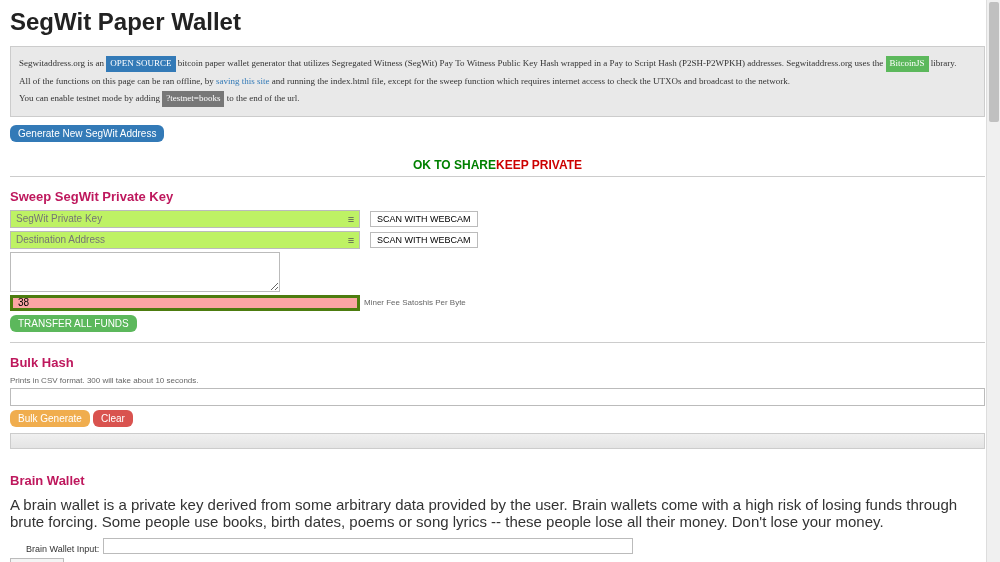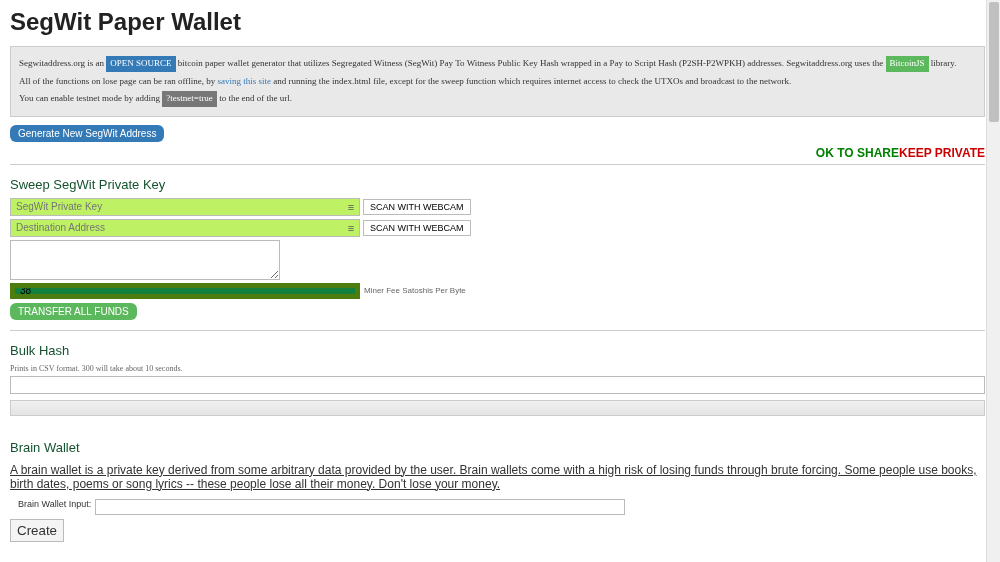--- a/index.html
+++ b/index.html
@@ -1,72 +1,72 @@
 <!DOCTYPE html>
 <html><head>
   <meta charset="utf-8">
   <style>
     * { box-sizing: border-box; margin: 0; padding: 0; }
     body { font-family: Arial, Helvetica, sans-serif; font-size: 11px; color: #333; padding: 8px 10px; background: #fff; }
     h1 { font-size: 24px; font-weight: bold; margin-bottom: 10px; color: #222; }
-    h3 { font-size: 13px; font-weight: normal; margin: 12px 0 6px; color: #14532d; }
+    h3 { font-size: 13px; font-weight: bold; margin: 12px 0 6px; color: #be185d; }
     .info-box { background: #e9e9e9; border: 1px solid #ccc; padding: 6px 8px; margin-bottom: 8px; font-family: Liberation Serif, serif; }
     .info-box p { font-size: 9px; margin: 3px 0; line-height: 1.5; }
     .badge { display: inline-block; padding: 1px 4px; font-size: 9px; color: #fff; font-weight: normal; }
     .badge-blue { background: #337ab7; }
     .badge-green { background: #5cb85c; }
     .badge-gray { background: #777; color: #fff; }
     a { color: #337ab7; text-decoration: none; }
     .btn { display: inline-block; padding: 3px 8px; font-size: 10px; border: none; cursor: pointer; border-radius: 6px; color: #fff; }
     .btn-blue { background: #337ab7; }
     .btn-green { background: #5cb85c; }
     .btn-orange { background: #f0ad4e; }
     .btn-red { background: #d9534f; }
     .btn-default { background: #f4f4f4; color: #333; border: 1px solid #bbb; padding: 3px 6px; }
-    .share-row { display: flex; justify-content: flex-end; margin: 4px 0 4px; }
+    .share-row { display: flex; justify-content: center; margin: 16px 0 4px; }
     .ok-share { color: #008000; font-weight: bold; font-size: 12px; }
     .keep-private { color: #cc0000; font-weight: bold; font-size: 12px; }
     hr { border: none; border-top: 1px solid #ccc; margin: 4px 0 10px; }
     .sweep-row { display: flex; align-items: center; margin-bottom: 3px; }
     .sweep-input-wrap { flex: 0 0 350px; display: flex; align-items: center; background: #bef264; border: 1px solid #bbb; height: 18px; }
     .sweep-input-wrap input { flex: 1; background: transparent; border: none; padding: 0 5px; font-size: 10px; outline: none; }
     .menu-icon { width: 16px; text-align: center; font-size: 11px; color: #555; cursor: pointer; }
-    .scan-btn { margin-left: 3px; background: #fff; border: 1px solid #bbb; padding: 2px 6px; font-size: 9px; cursor: pointer; }
+    .scan-btn { margin-left: 10px; background: #fff; border: 1px solid #bbb; padding: 2px 6px; font-size: 9px; cursor: pointer; }
     .sweep-textarea { width: 270px; height: 40px; border: 1px solid #bbb; resize: both; display: block; margin-bottom: 3px; }
     .fee-row { display: flex; align-items: center; }
-    .fee-input { width: 350px; background: #15803d; border: 5px solid #4d7c0f; padding: 2px 5px; font-size: 10px; height: 16px; }
+    .fee-input { width: 350px; background: #fca5a5; border: 3px solid #4d7c0f; padding: 2px 5px; font-size: 10px; height: 16px; }
     .fee-label { font-size: 8px; color: #666; margin-left: 4px; }
-    .small-gray { font-size: 8px; color: #666; margin: 3px 0; font-family: Liberation Serif, serif; }
+    .small-gray { font-size: 8px; color: #666; margin: 3px 0; }
     .bold-label { font-size: 9px; font-weight: bold; margin: 6px 0 3px; display: block; }
     .full-input { width: 100%; border: 1px solid #bbb; padding: 3px 5px; font-size: 10px; height: 18px; }
     .long-bar { width: 100%; height: 16px; background: linear-gradient(#f0f0f0, #e4e4e4); border: 1px solid #ccc; margin-top: 6px; }
-    .desc-text { font-size: 12px; margin: 8px 0; text-decoration: underline; }
-    .inline-row { display: flex; align-items: flex-start; margin: 4px 8px; }
+    .desc-text { font-size: 15px; margin: 8px 0; }
+    .inline-row { display: flex; align-items: flex-end; margin: 4px 16px; }
     .inline-label { font-size: 9px; margin-right: 4px; white-space: nowrap; }
     .inline-input { flex: 0 0 530px; border: 1px solid #bbb; height: 16px; font-size: 10px; padding: 0 4px; }
     .scrollbar-track { position: fixed; right: 0; top: 0; width: 14px; height: 562px; background: #f0f0f0; border-left: 1px solid #ddd; }
     .scrollbar-thumb { position: absolute; left: 2px; top: 2px; width: 10px; height: 120px; background: #c0c0c0; border-radius: 2px; }
     .content { width: 975px; }
   </style>
 </head>
 <body>
 
 <div class="content">
 
 <h1>SegWit Paper Wallet</h1>
 
 <div class="info-box">
   <p>
     <span>Segwitaddress.org is an </span><span class="badge badge-blue">OPEN SOURCE</span><span> bitcoin paper wallet generator that utilizes Segregated Witness (SegWit) Pay To Witness Public Key Hash wrapped in a Pay to Script Hash (P2SH-P2WPKH) addresses. Segwitaddress.org uses the </span><span class="badge badge-green">BitcoinJS</span><span> library.</span>
   </p>
   <p>
-    <span>All of the functions on lose page can be ran offline, by </span><a href="#">saving this site</a><span> and running the index.html file, except for the sweep function which requires internet access to check the UTXOs and broadcast to the network.</span>
+    <span>All of the functions on this page can be ran offline, by </span><a href="#">saving this site</a><span> and running the index.html file, except for the sweep function which requires internet access to check the UTXOs and broadcast to the network.</span>
   </p>
   <p>
-    <span>You can enable testnet mode by adding </span><span class="badge badge-gray">?testnet=true</span><span> to the end of the url.</span>
+    <span>You can enable testnet mode by adding </span><span class="badge badge-gray">?testnet=books</span><span> to the end of the url.</span>
   </p>
 </div>
 
 <button class="btn btn-blue">Generate New SegWit Address</button>
 
 <div class="share-row">
   <span class="ok-share">OK TO SHARE</span>
   <span class="keep-private">KEEP PRIVATE</span>
 </div>
 <hr>
@@ -90,20 +90,24 @@
 <div class="fee-row">
   <input class="fee-input" type="text" value="38" style="">
   <span class="fee-label">Miner Fee Satoshis Per Byte</span>
 </div>
 <button class="btn btn-green" style="margin-top:4px">TRANSFER ALL FUNDS</button>
 <hr style="margin-top:10px">
 
 <h3>Bulk Hash</h3>
 <p class="small-gray">Prints in CSV format. 300 will take about 10 seconds.</p>
 <input class="full-input" type="text" style="">
+<div style="margin-top:4px">
+  <button class="btn btn-orange">Bulk Generate</button>
+  <button class="btn btn-red">Clear</button>
+</div>
 <div class="long-bar"></div>
 
 <h3 style="margin-top:24px">Brain Wallet</h3>
 <p class="desc-text">A brain wallet is a private key derived from some arbitrary data provided by the user. Brain wallets come with a high risk of losing funds through brute forcing. Some people use books, birth dates, poems or song lyrics -- these people lose all their money. Don't lose your money.</p>
 <div class="inline-row">
   <span class="inline-label">Brain Wallet Input:</span>
   <input class="inline-input" type="text" style="">
 </div>
 <button class="btn-default">Create</button>
 

